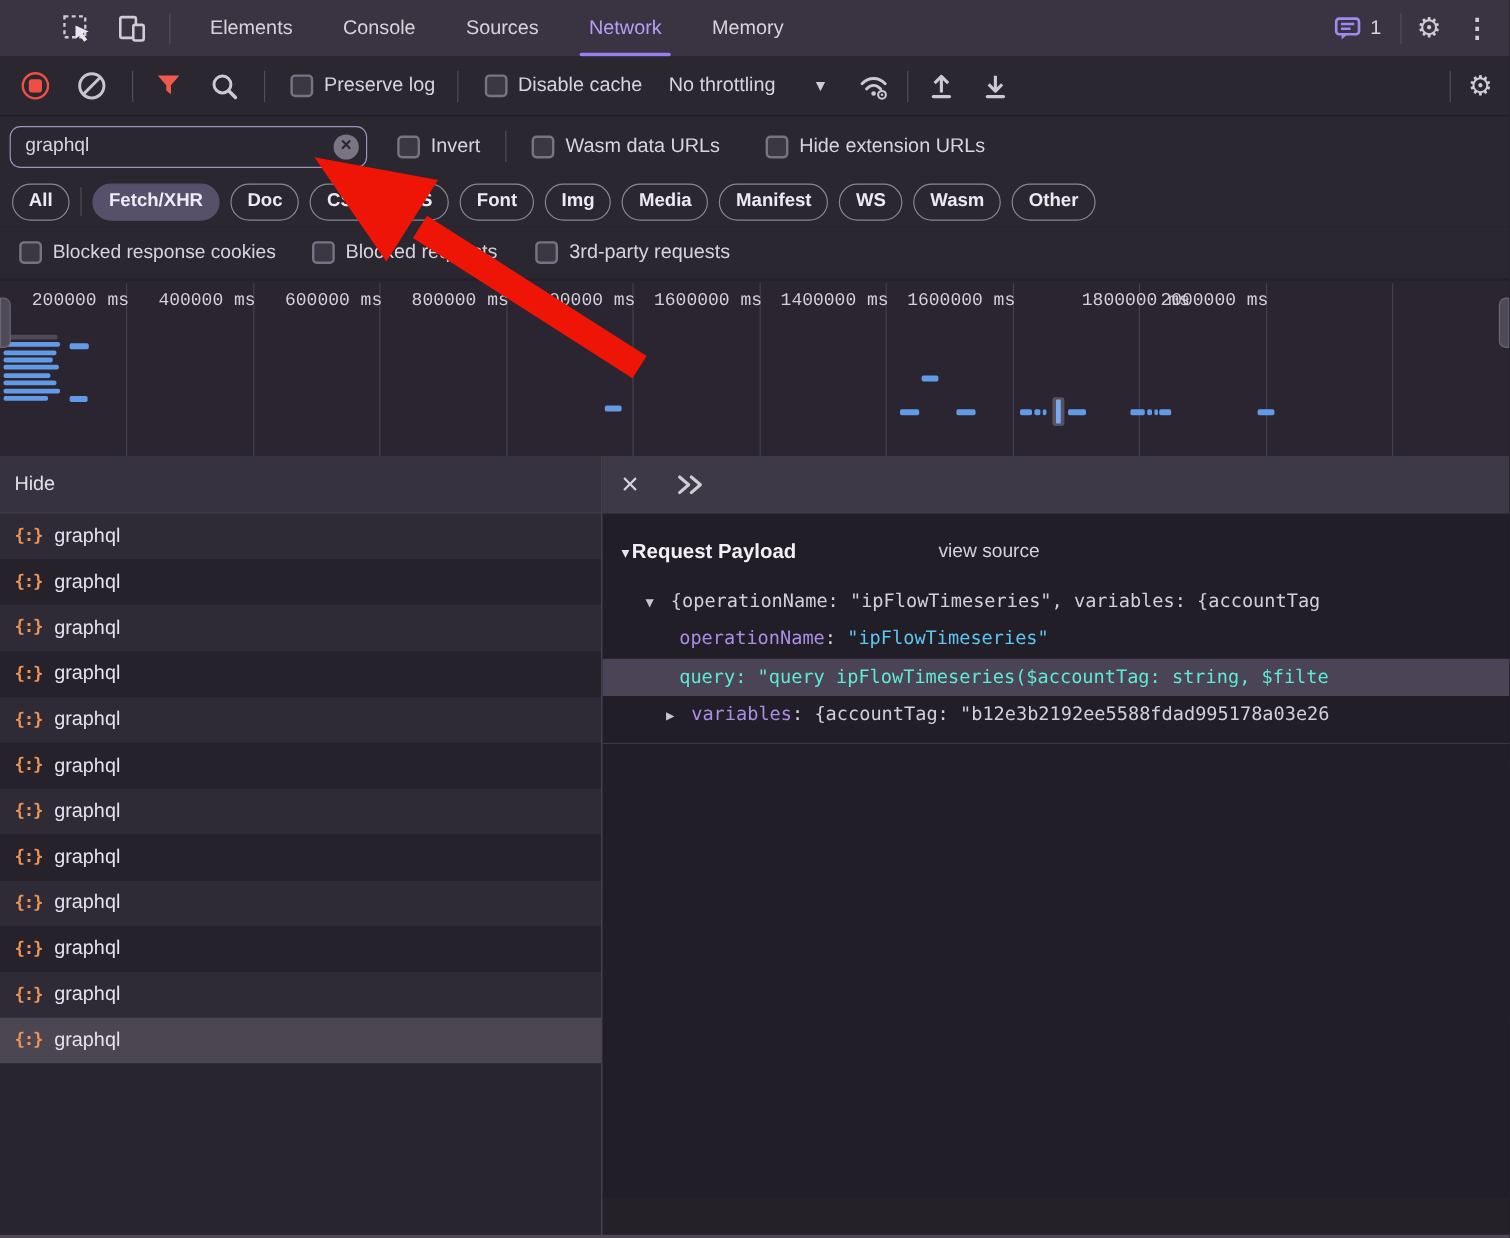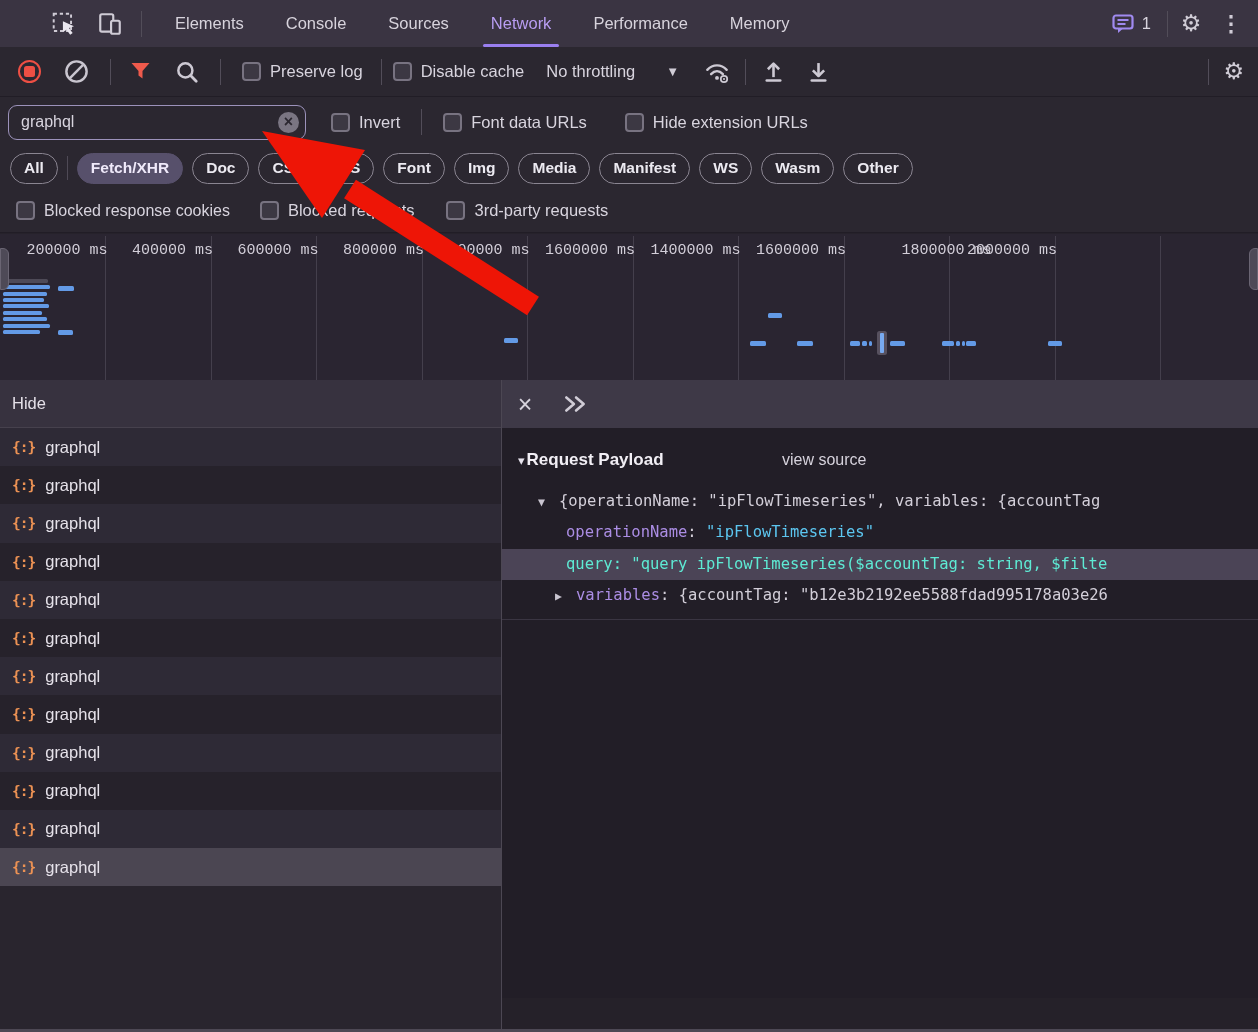--- a/index.html
+++ b/index.html
@@ -102,21 +102,20 @@
       <rect x="3" y="3" width="12" height="16" rx="1.5" fill="none" stroke="#cfcbd5" stroke-width="2"></rect>
       <rect x="13" y="9" width="8" height="12" rx="1.5" fill="#3a3442" stroke="#cfcbd5" stroke-width="2"></rect>
     </svg>
   </span>
   <div class="vsep" style="margin-left:14px"></div>
   <div id="main-tabs">
       <div class="tab">Elements</div>
       <div class="tab">Console</div>
       <div class="tab">Sources</div>
       <div class="tab active">Network</div>
-      <div class="tab">Performance</div>
       <div class="tab">Memory</div>
     </div>
   <div id="tab-right">
     <span id="issues">
       <svg class="ic" width="24" height="24" viewBox="0 0 24 24">
         <rect x="2.5" y="3.5" width="19" height="13" rx="2.5" fill="none" stroke="#a08af0" stroke-width="2.2"></rect>
         <path d="M7,16.5 L7,21 L12,16.5" fill="#a08af0"></path>
         <line x1="6.5" y1="8" x2="17.5" y2="8" stroke="#a08af0" stroke-width="2"></line>
         <line x1="6.5" y1="12" x2="14.5" y2="12" stroke="#a08af0" stroke-width="2"></line>
       </svg>
@@ -149,21 +148,21 @@
       <circle cx="10.5" cy="10.5" r="6.5" fill="none" stroke="#cdc9d3" stroke-width="2.3"></circle>
       <line x1="15.3" y1="15.3" x2="20.5" y2="20.5" stroke="#cdc9d3" stroke-width="2.6" stroke-linecap="round"></line>
     </svg>
   </span>
   <div class="vsep" style="margin-left:20px"></div>
   <span class="tgroup" style="margin-left:21px">
     <span class="cb"></span>
     <span class="lbl">Preserve log</span>
   </span>
   <div class="vsep" style="margin-left:18px"></div>
-  <span class="tgroup" style="margin-left:11px">
+  <span class="tgroup" style="margin-left:22px">
     <span class="cb"></span>
     <span class="lbl">Disable cache</span>
   </span>
   <span id="throttle">
     <span class="lbl">No throttling</span>
     <span class="caret">▼</span>
   </span>
   <span class="iconbtn" style="margin-left:24px;position:relative">
     <svg class="ic" width="28" height="26" viewBox="0 0 26 24">
       <path d="M4,10 C9,4.5 17,4.5 22,10" fill="none" stroke="#cdc9d3" stroke-width="2.2" stroke-linecap="round"></path>
@@ -198,21 +197,21 @@
     <input id="filter-input" value="graphql" style="">
     <span id="filter-clear">×</span>
   </span>
   <span class="tgroup" style="margin-left:25px">
     <span class="cb"></span>
     <span class="lbl">Invert</span>
   </span>
   <div class="vsep" style="margin-left:21px"></div>
   <span class="tgroup" style="margin-left:21px">
     <span class="cb"></span>
-    <span class="lbl">Font data URLs</span>
+    <span class="lbl">Wasm data URLs</span>
   </span>
   <span class="tgroup" style="margin-left:38px">
     <span class="cb"></span>
     <span class="lbl">Hide extension URLs</span>
   </span>
 </div>
 
 <div id="chipsrow">
     <div class="chip" style="margin-left: 10px;">All</div>
     <div class="vsep-sm"></div>

